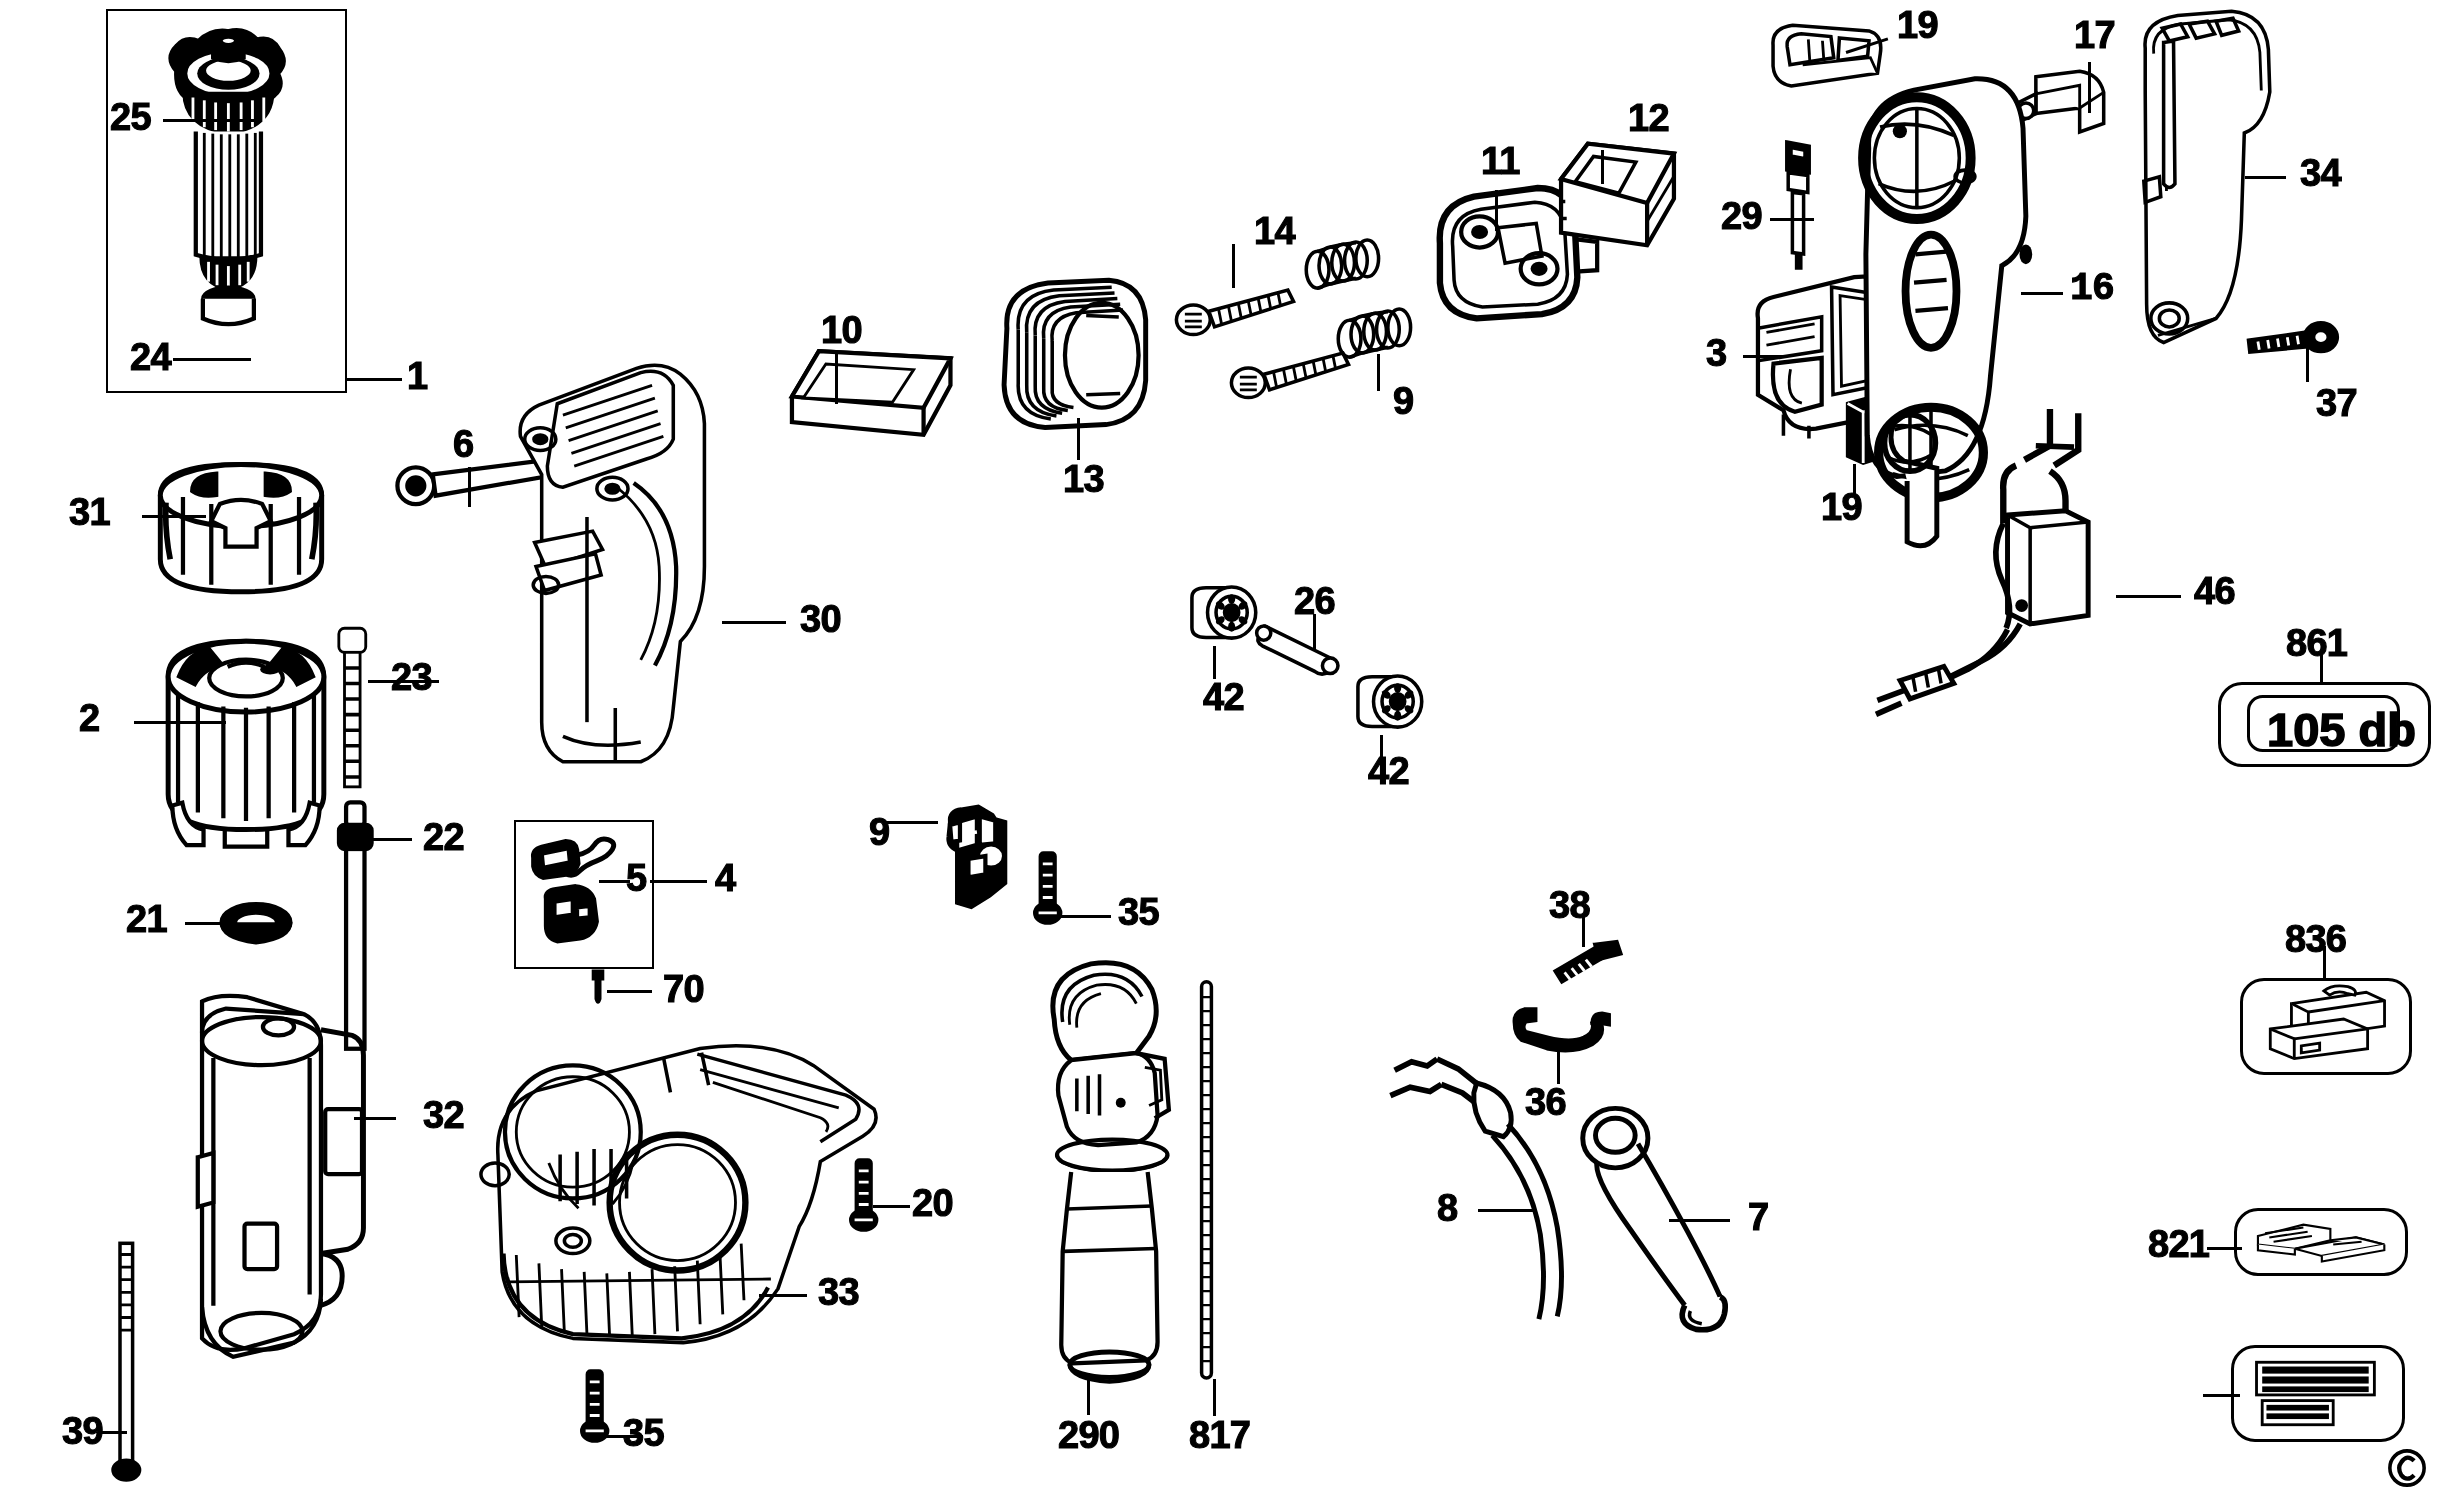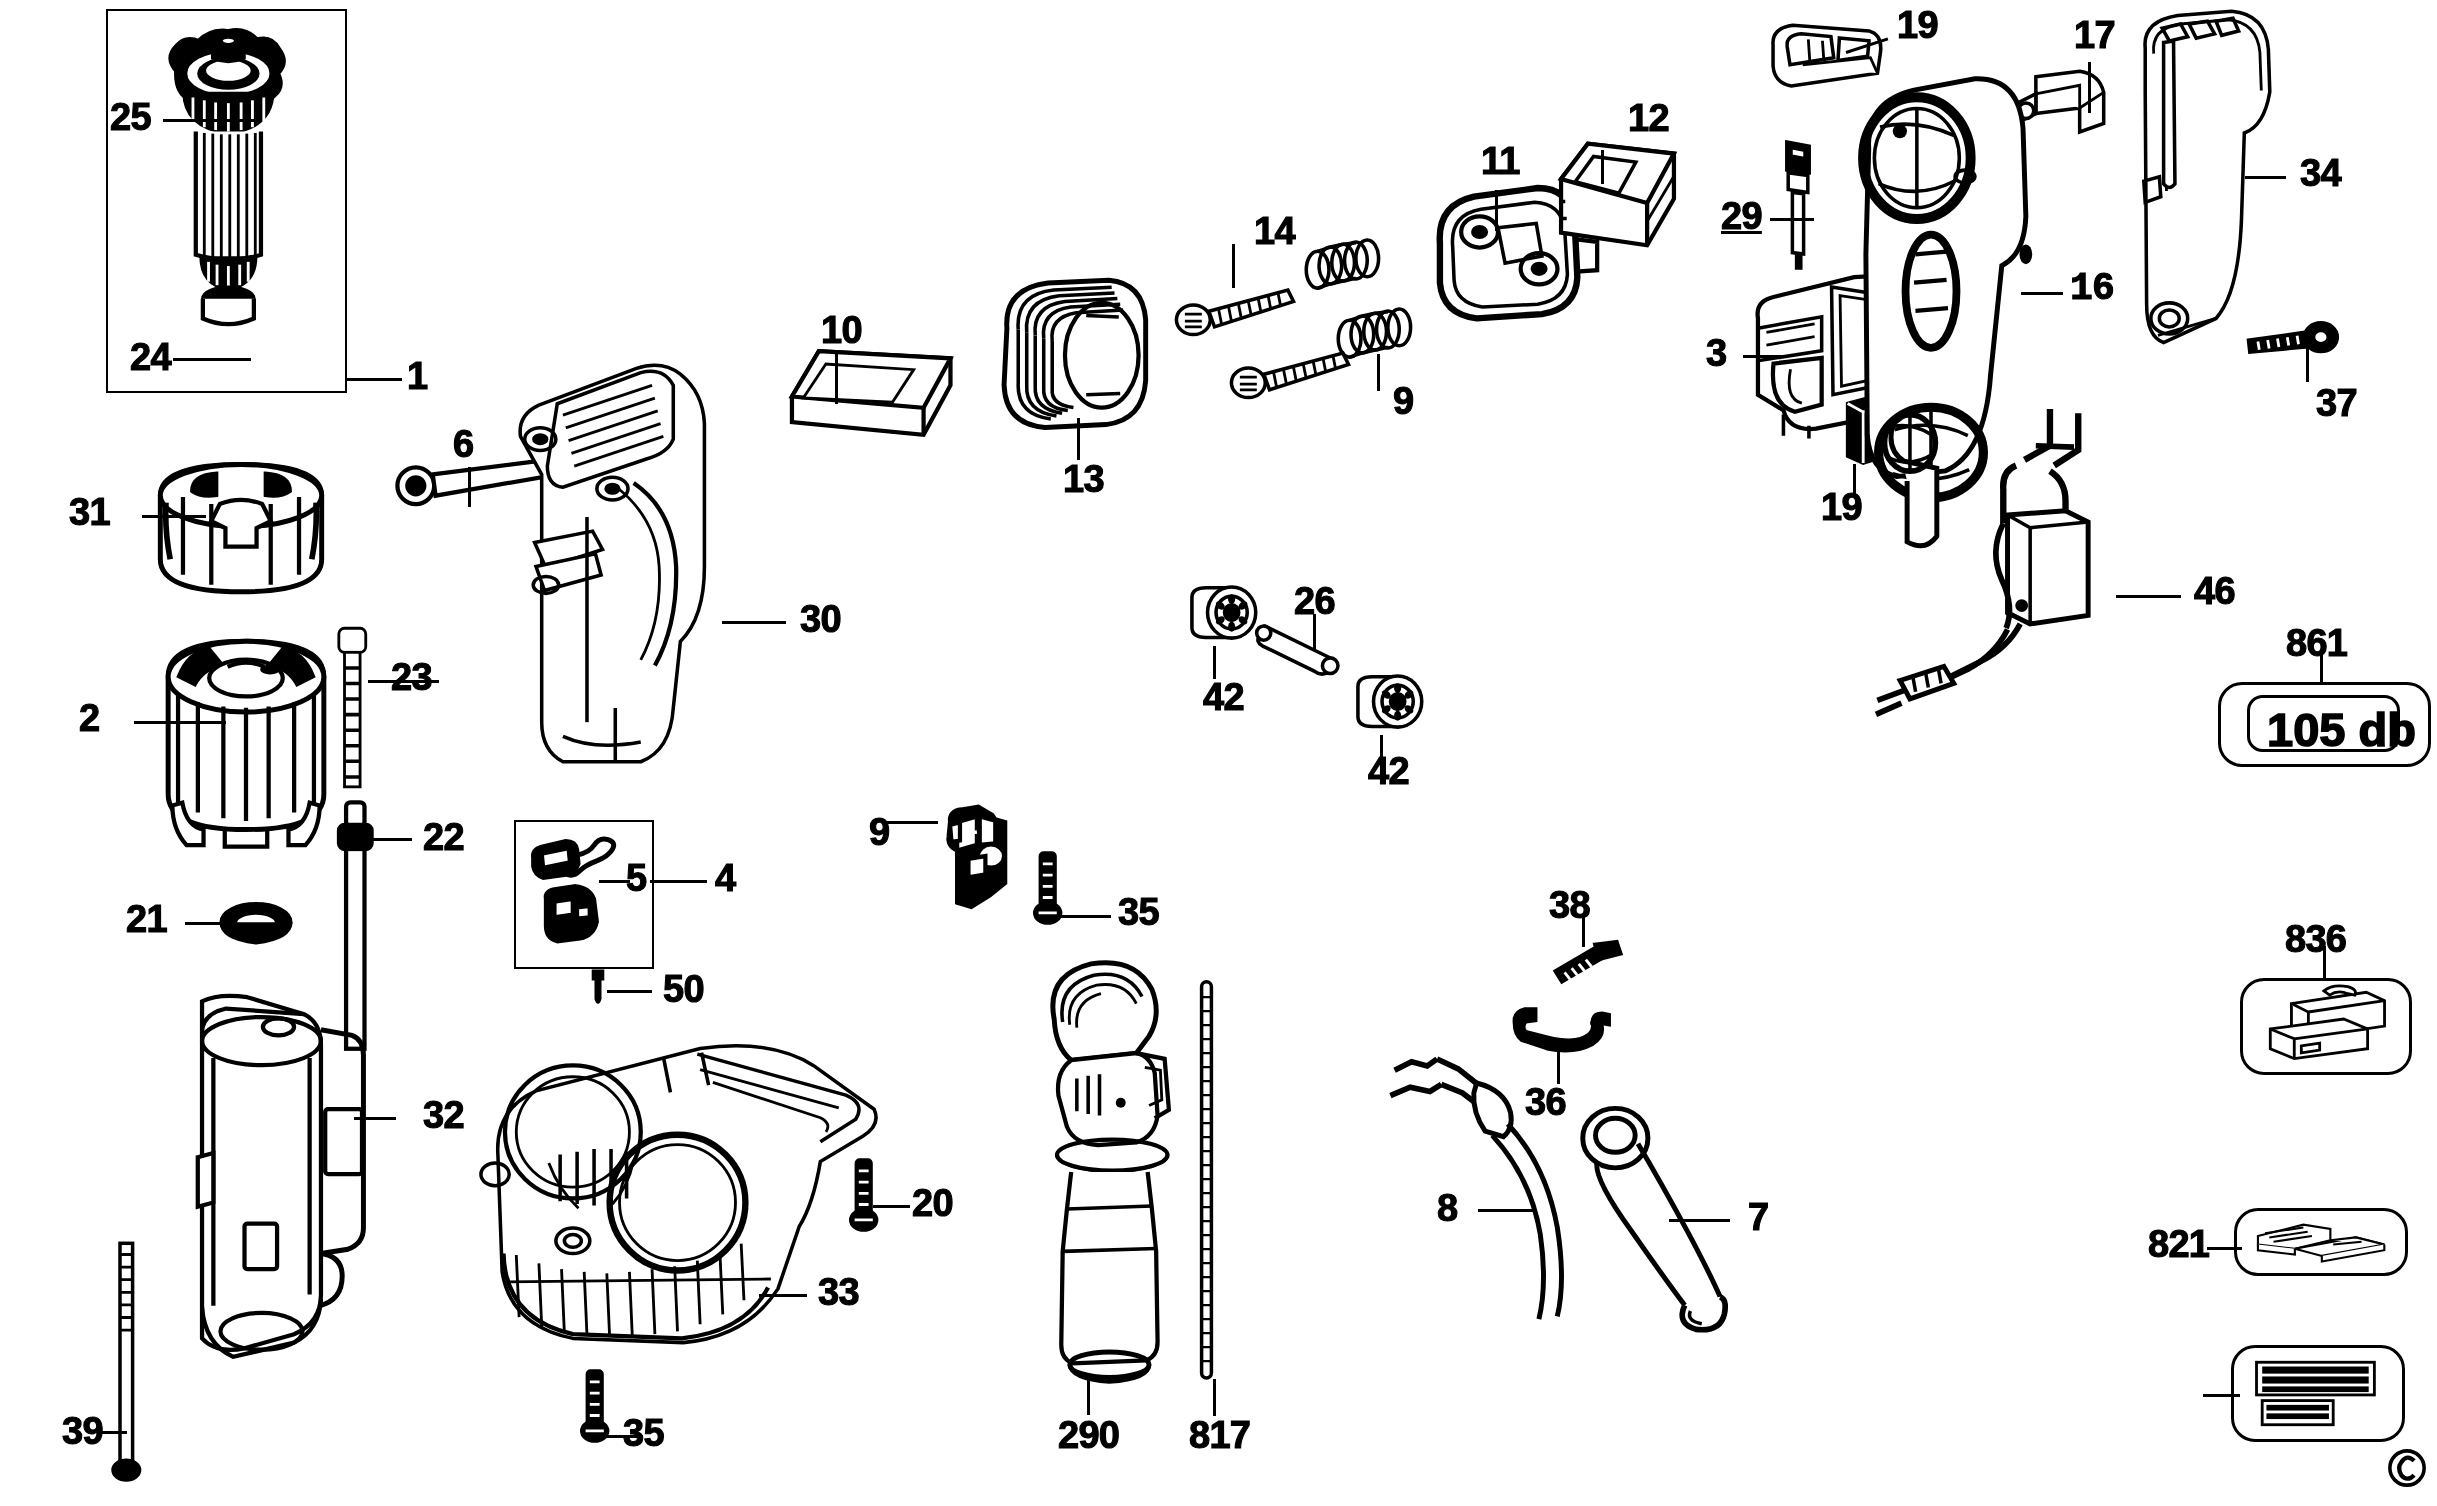--- a/index.html
+++ b/index.html
@@ -408,21 +408,21 @@
       <g fill="#fff" stroke="#000" stroke-width="5">
         <path d="M14 10 L46 16 L46 54 L14 50 Z" fill="#000"></path>
         <path d="M20 18 L40 22 L40 34 L20 30 Z" fill="#fff"></path>
         <path d="M16 54 L44 58 L44 82 L16 78 Z"></path>
         <path d="M22 82 L38 84 L38 170 L22 168 Z"></path>
         <path d="M28 170 L34 170 L34 190 L28 190 Z" fill="#000"></path>
       </g>
     </svg>
   </div>
   <div class="leader h" style="left:1770px;top:218px;width:44px;"></div>
-  <div class="lbl" style="left:1721px;top:197px;text-decoration:underline;">29</div>
+  <div class="lbl" style="left:1721px;top:197px;">29</div>
 
   <div class="part" style="left:1748px;top:263px;">
     <svg width="170" height="177" viewBox="0 0 240 250">
       <g fill="none" stroke="#000" stroke-width="6">
         <path d="M14 78 Q10 54 36 48 L150 20 Q196 14 204 50 L210 180
                  Q208 214 176 218 L96 234 Q58 238 50 208 L14 186 Z" fill="#fff"></path>
         <path d="M118 34 L208 48 L208 168 L120 186 Z" stroke-width="5"></path>
         <path d="M130 46 L196 56 L196 160 L132 174 Z" stroke-width="4"></path>
         <path d="M14 92 L104 76 L104 124 L14 138 Z" stroke-width="5"></path>
         <path d="M26 98 L94 86 M26 116 L94 104" stroke-width="4"></path>
@@ -651,21 +651,21 @@
   <div class="lbl" style="left:715px;top:859px;">4</div>
 
   <div class="part" style="left:586px;top:968px;">
     <svg width="24" height="42" viewBox="0 0 34 60">
       <g fill="#000" stroke="#000" stroke-width="4">
         <path d="M10 4 L24 4 L24 16 L20 16 L20 44 Q17 54 14 44 L14 16 L10 16 Z"></path>
       </g>
     </svg>
   </div>
   <div class="leader h" style="left:607px;top:990px;width:45px;"></div>
-  <div class="lbl" style="left:663px;top:970px;">50</div>
+  <div class="lbl" style="left:663px;top:970px;">70</div>
 
   <div class="part" style="left:933px;top:801px;">
     <svg width="85" height="113" viewBox="0 0 120 160">
       <g fill="#000" stroke="#000" stroke-width="6">
         <path d="M24 30 Q22 14 40 12 L64 8 L84 20 L88 26 L102 30 L102 116 L80 134 L54 150 L34 144 L34 70
                  Q20 64 22 50 Z"></path>
         <path d="M34 30 L62 22 L62 62 L34 70 Z" fill="#fff"></path>
         <path d="M66 22 L88 28 L88 60 L66 62 Z" fill="#fff"></path>
         <path d="M24 34 L38 30 L38 56 L26 58 Z" fill="#fff"></path>
         <ellipse cx="82" cy="78" rx="18" ry="16" fill="#fff" stroke-width="5"></ellipse>

